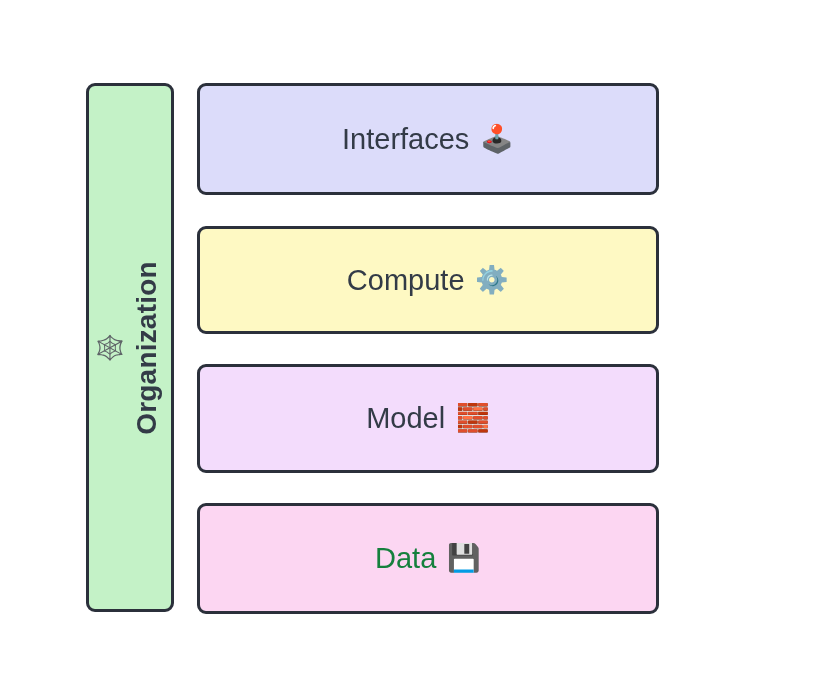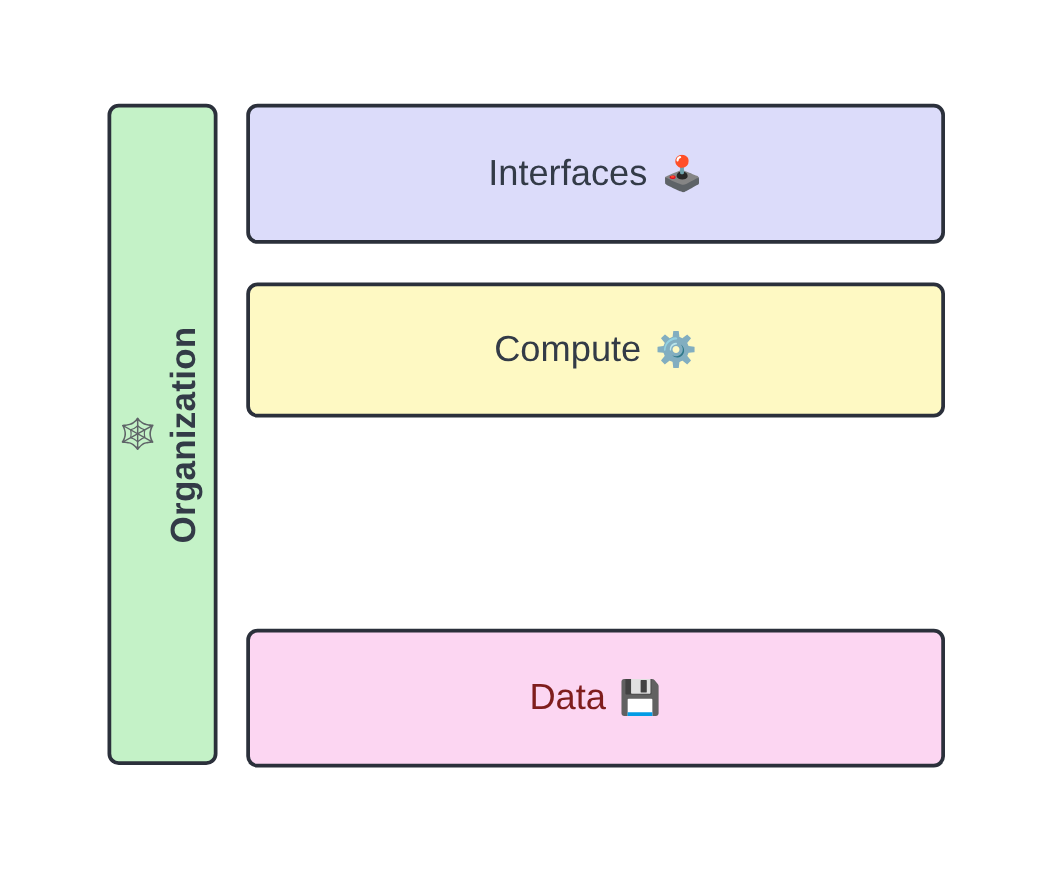--- a/index.html
+++ b/index.html
@@ -60,21 +60,21 @@
   .vertical-stack .node-emoji {
     font-size: 24px;
     line-height: 1;
     transform: rotate(90deg);
     display: inline-block;
   }
 
   
   .layer-node {
     left: 197px;
-    width: 559px;
+    width: 462px;
   }
   .layer-inner {
     display: flex;
     align-items: center;
     justify-content: center;
     gap: 11px;
     white-space: nowrap;
   }
   .layer-inner .node-label {
     font-size: 29px;
@@ -112,21 +112,27 @@
     </div>
   </div>
 
   <div class="node layer-node" id="compute-node" style="background: #fef9c3; border-color: rgb(43, 48, 59);">
     <div class="layer-inner">
       <span class="node-label" style="color: rgb(51, 59, 71);">Compute</span>
       <span class="node-emoji">⚙️</span>
     </div>
   </div>
 
+  <div class="node layer-node" id="model-node" style="background: rgb(243, 220, 252); border-color: rgb(43, 48, 59);">
+    <div class="layer-inner">
+      <span class="node-label" style="color: rgb(51, 59, 71);">Model</span>
+      <span class="node-emoji">🧱</span>
+    </div>
+  </div>
 
   <div class="node layer-node" id="data-node" style="background: rgb(252, 214, 242); border-color: rgb(43, 48, 59);">
     <div class="layer-inner">
-      <span class="node-label" style="color: #7f1d1d;">Data</span>
+      <span class="node-label" style="color: #15803d;">Data</span>
       <span class="node-emoji">💾</span>
     </div>
   </div>
 
 </div>
 
 </body></html>

